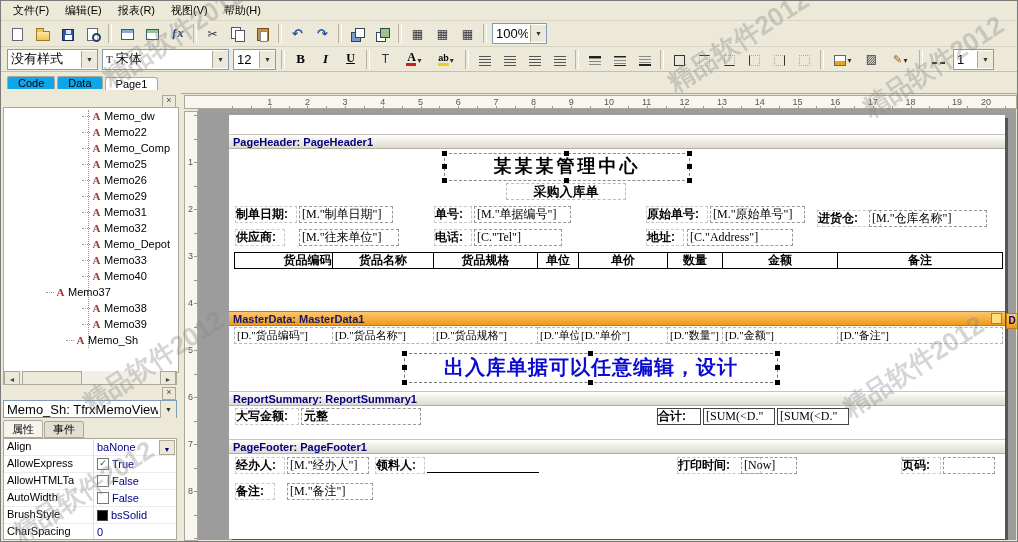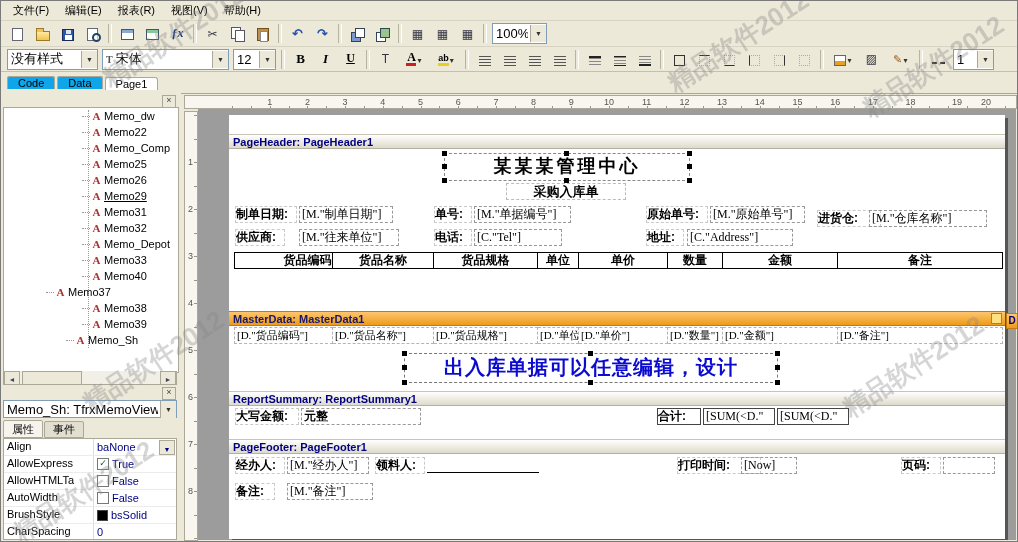--- a/index.html
+++ b/index.html
@@ -326,21 +326,21 @@
       <span class="closebtn"></span>
     </div>
     <div class="treebox">
       <div class="tree-vline"></div>
       <div id="tree">
           <div class="titem" style="padding-left: 78px;"><span class="stub"></span><span class="ticon-A">A</span><span class="tlabel">Memo_dw</span></div>
           <div class="titem" style="padding-left: 78px;"><span class="stub"></span><span class="ticon-A">A</span><span class="tlabel">Memo22</span></div>
           <div class="titem" style="padding-left: 78px;"><span class="stub"></span><span class="ticon-A">A</span><span class="tlabel">Memo_Comp</span></div>
           <div class="titem" style="padding-left: 78px;"><span class="stub"></span><span class="ticon-A">A</span><span class="tlabel">Memo25</span></div>
           <div class="titem" style="padding-left: 78px;"><span class="stub"></span><span class="ticon-A">A</span><span class="tlabel">Memo26</span></div>
-          <div class="titem" style="padding-left: 78px; text-decoration: underline;"><span class="stub"></span><span class="ticon-A">A</span><span class="tlabel">Memo29</span></div>
+          <div class="titem" style="padding-left: 78px;"><span class="stub"></span><span class="ticon-A">A</span><span class="tlabel">Memo29</span></div>
           <div class="titem" style="padding-left: 78px;"><span class="stub"></span><span class="ticon-A">A</span><span class="tlabel">Memo31</span></div>
           <div class="titem" style="padding-left: 78px;"><span class="stub"></span><span class="ticon-A">A</span><span class="tlabel">Memo32</span></div>
           <div class="titem" style="padding-left: 78px;"><span class="stub"></span><span class="ticon-A">A</span><span class="tlabel">Memo_Depot</span></div>
           <div class="titem" style="padding-left: 78px;"><span class="stub"></span><span class="ticon-A">A</span><span class="tlabel">Memo33</span></div>
           <div class="titem" style="padding-left: 78px;"><span class="stub"></span><span class="ticon-A">A</span><span class="tlabel">Memo40</span></div>
           <div class="titem" style="padding-left: 42px;"><span class="stub"></span><span class="ticon-A">A</span><span class="tlabel">Memo37</span></div>
           <div class="titem" style="padding-left: 78px;"><span class="stub"></span><span class="ticon-A">A</span><span class="tlabel">Memo38</span></div>
           <div class="titem" style="padding-left: 78px;"><span class="stub"></span><span class="ticon-A">A</span><span class="tlabel">Memo39</span></div>
           <div class="titem" style="padding-left: 62px;"><span class="stub"></span><span class="ticon-A">A</span><span class="tlabel">Memo_Sh</span></div>
         </div>

